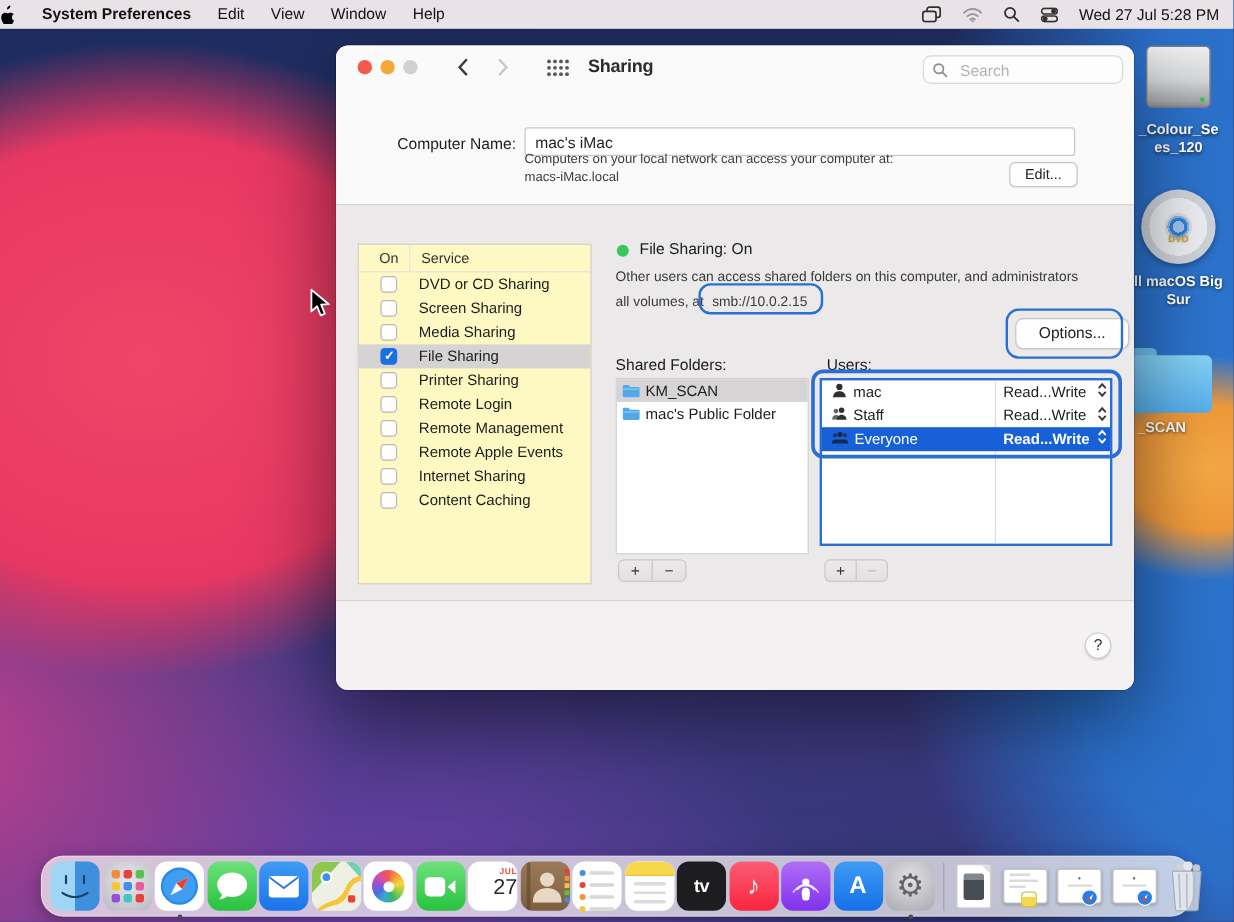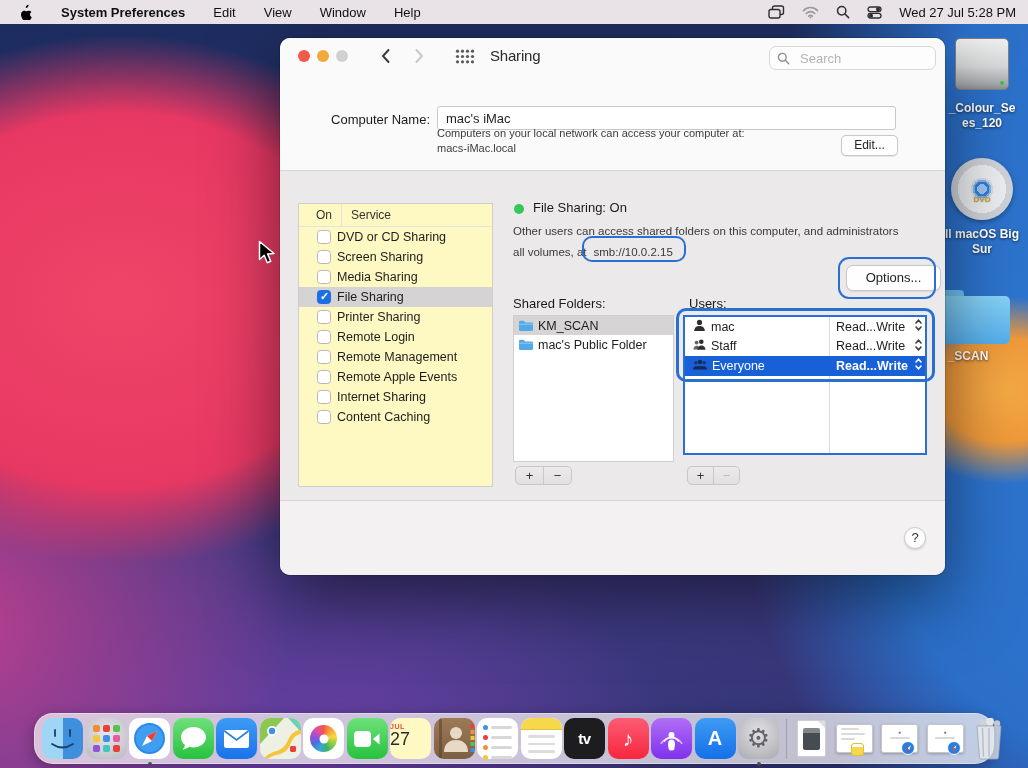--- a/index.html
+++ b/index.html
@@ -13,21 +13,21 @@
       radial-gradient(ellipse 430px 340px at 120px 300px, #f04467 0%, #e73863 55%, rgba(231,56,99,0) 78%),
       radial-gradient(ellipse 500px 420px at -60px 620px, #c23f8f 0%, rgba(194,63,143,0) 70%),
       radial-gradient(ellipse 620px 520px at 280px 880px, #7a3fae 0%, rgba(122,63,174,0) 72%),
       radial-gradient(ellipse 500px 720px at 1120px 360px, #2e77d0 0%, #2b6fc9 55%, rgba(43,111,201,0) 80%),
       radial-gradient(ellipse 720px 430px at 840px 860px, #232f66 0%, rgba(35,47,102,0) 75%),
       linear-gradient(175deg, #1c2b5e 0%, #27346c 35%, #3d3a80 65%, #4a3e8e 100%);
   }
   
   .menubar { position:absolute; left:0; top:0; width:1028px; height:24px; background:#e9e3e7;
     display:flex; align-items:center; font-size:13px; color:#111; z-index:60; }
-  .mb-left { display:flex; align-items:center; gap:28px; padding-left:20px; }
+  .mb-left { display:flex; gap:22px; }
   .mb-appname { font-weight:700; }
   .mb-item { cursor:default; }
   .mb-right { margin-left:auto; display:flex; align-items:center; gap:17px; padding-right:12px; }
   .mb-clock { font-size:13px; }
   
   .desk-icon { position:absolute; z-index:5; text-align:center; }
   .desk-label { color:#fff; font-size:12px; font-weight:700; text-shadow:0 1px 3px rgba(0,0,0,.65); line-height:15px; }
   .drive-body { width:54px; height:52px; margin:0 auto; border-radius:5px;
     background:linear-gradient(180deg,#efefef 0%,#d6d7d9 55%,#a7a8ab 90%,#8f9093 100%);
     border:1px solid #7f8083; position:relative; }
@@ -44,21 +44,21 @@
   
   .window { position:absolute; left:280px; top:38px; width:665px; height:537px; z-index:50;
     background:#ebe9e9; border-radius:10px; box-shadow:0 25px 70px rgba(0,0,0,.5), 0 0 0 1px rgba(0,0,0,.15); }
   .win-top-white { position:absolute; left:0; top:0; width:665px; height:132px; background:#fbfafa; border-radius:10px 10px 0 0; }
   .win-bottom { position:absolute; left:0; top:462px; width:665px; height:75px; background:#f3f1f1; border-radius:0 0 10px 10px; border-top:1px solid #d8d4d4; }
   .tl { position:absolute; top:12px; width:12px; height:12px; border-radius:50%; }
   .tl.red { left:18px; background:#f25a4b; }
   .tl.yellow { left:37px; background:#f2a83b; }
   .tl.gray { left:56px; background:#d2d1d1; }
   .nav-chев { position:absolute; top:10px; }
-  .titlebar-title { position:absolute; left:210px; top:9px; font-size:15px; font-weight:400; color:#2b2b2b; letter-spacing:-.2px; }
+  .titlebar-title { position:absolute; left:210px; top:9px; font-size:15px; font-weight:700; color:#2b2b2b; letter-spacing:-.2px; }
   .grid-icon { position:absolute; left:175px; top:11px; }
   .search-field { position:absolute; left:489px; top:8px; width:167px; height:24px; background:#fdfdfd;
     border:1px solid #d9d7d7; border-radius:7px; display:flex; align-items:center; padding-left:7px; gap:10px; }
   .search-field input { border:none; outline:none; width:120px; font-size:13px; background:transparent; color:#333;
     font-family:"Liberation Sans",sans-serif; }
   .search-field input::placeholder { color:#b4b2b2; }
   
   .cn-label { position:absolute; left:20px; top:74px; width:130px; text-align:right; font-size:13px; color:#1b1b1b; }
   .cn-input { position:absolute; left:157px; top:68px; width:459px; height:24px; border:1px solid #c9c7c7; border-radius:3px;
     background:#fff; font-size:13px; padding-left:8px; color:#1f1f1f; font-family:"Liberation Sans",sans-serif; }
@@ -69,21 +69,21 @@
   
   .svc-list { position:absolute; left:18px; top:165px; width:195px; height:284px; background:#fef9c3; border:1px solid #cfcdcd; }
   .svc-head { height:23px; border-bottom:1px solid #e4e2e2; display:flex; font-size:12px; color:#333; align-items:center; }
   .svc-head .h-on { width:42px; padding-left:17px; }
   .svc-head .h-service { padding-left:9px; border-left:1px solid #e4e2e2; height:100%; display:flex; align-items:center; }
   .svc-row { height:20px; display:flex; align-items:center; font-size:12.5px; color:#1d1d1d; position:relative; }
   .svc-row.sel { background:#d5d3d3; }
   .cb { width:14px; height:14px; margin-left:18px; border:1px solid #b9b7b7; border-radius:3.5px; background:#fff; position:relative; }
   .cb.checked { background:#1a6fe3; border-color:#1a6fe3; }
   .cb.checked::after { content:"✓"; position:absolute; left:2px; top:-1px; color:#fff; font-size:11px; font-weight:700; }
-  .svc-label { margin-left:6px; }
+  .svc-label { margin-left:18px; }
   
   .fs-dot { position:absolute; left:234px; top:166px; width:10px; height:10px; border-radius:50%; background:#35c759; }
   .fs-status { position:absolute; left:253px; top:162px; font-size:13px; color:#1b1b1b; }
   .fs-desc { position:absolute; left:233px; top:186px; width:416px; font-size:11.5px; color:#3a3a3a; line-height:15px; }
   .fs-desc .l2 { margin-top:6px; }
   .smb { padding-left:7px; }
   .anno { position:absolute; border:2px solid #2a6fd4; border-radius:10px; pointer-events:none; }
   .anno-smb { left:302px; top:198px; width:104px; height:26px; }
   .anno-opt { left:558px; top:219px; width:98px; height:42px; border-width:2.5px; border-radius:11px; }
   .anno-users { left:396px; top:270px; width:259px; height:74px; border-width:3px; }
@@ -131,21 +131,21 @@
   .dk-safari { background:#fff; display:flex; align-items:center; justify-content:center; }
   .dk-messages { background:linear-gradient(180deg,#6ee17a,#27c23e); display:flex; align-items:center; justify-content:center; }
   .dk-mail { background:linear-gradient(180deg,#3e9bf4,#1b72ea); display:flex; align-items:center; justify-content:center; }
   .dk-maps { background:#f2eddc; overflow:hidden; }
   .dk-photos { background:#fff; display:flex; align-items:center; justify-content:center; }
   .pinwheel { width:27px; height:27px; border-radius:50%;
     background:conic-gradient(#f5564a,#f7a33b,#f5d93b,#8fce45,#39b46a,#3aa7d9,#4a6ee0,#9a4fd6,#d94fa8,#f5564a); position:relative; }
   .pinwheel::after { content:""; position:absolute; left:50%; top:50%; width:9px; height:9px; transform:translate(-50%,-50%);
     background:#fff; border-radius:50%; }
   .dk-facetime { background:linear-gradient(180deg,#6ee17a,#27c23e); display:flex; align-items:center; justify-content:center; }
-  .dk-calendar { background:#fef9c3; text-align:left; }
+  .dk-calendar { background:#ffffff; text-align:right; }
   .cal-month { font-size:7px; font-weight:700; color:#ec4a3c; margin-top:5px; letter-spacing:.5px; }
   .cal-day { font-size:18px; color:#2b2b2b; line-height:18px; }
   .dk-contacts { background:linear-gradient(180deg,#9c7a57,#7d5f41); display:flex; align-items:center; justify-content:center; overflow:hidden; }
   .dk-reminders { background:#fff; padding:7px 6px; display:flex; flex-direction:column; gap:5px; }
   .rem-row { display:flex; align-items:center; gap:3px; }
   .rem-dot { width:5px; height:5px; border-radius:50%; }
   .rem-line { height:2.5px; border-radius:2px; background:#d8d8d8; flex:1; }
   .dk-notes { background:#fff; overflow:hidden; }
   .notes-top { height:12px; background:#f7d74b; border-bottom:1px solid #e4c33a; }
   .notes-line { height:2.5px; background:#dcdcdc; margin:5px 7px 0; border-radius:2px; }

